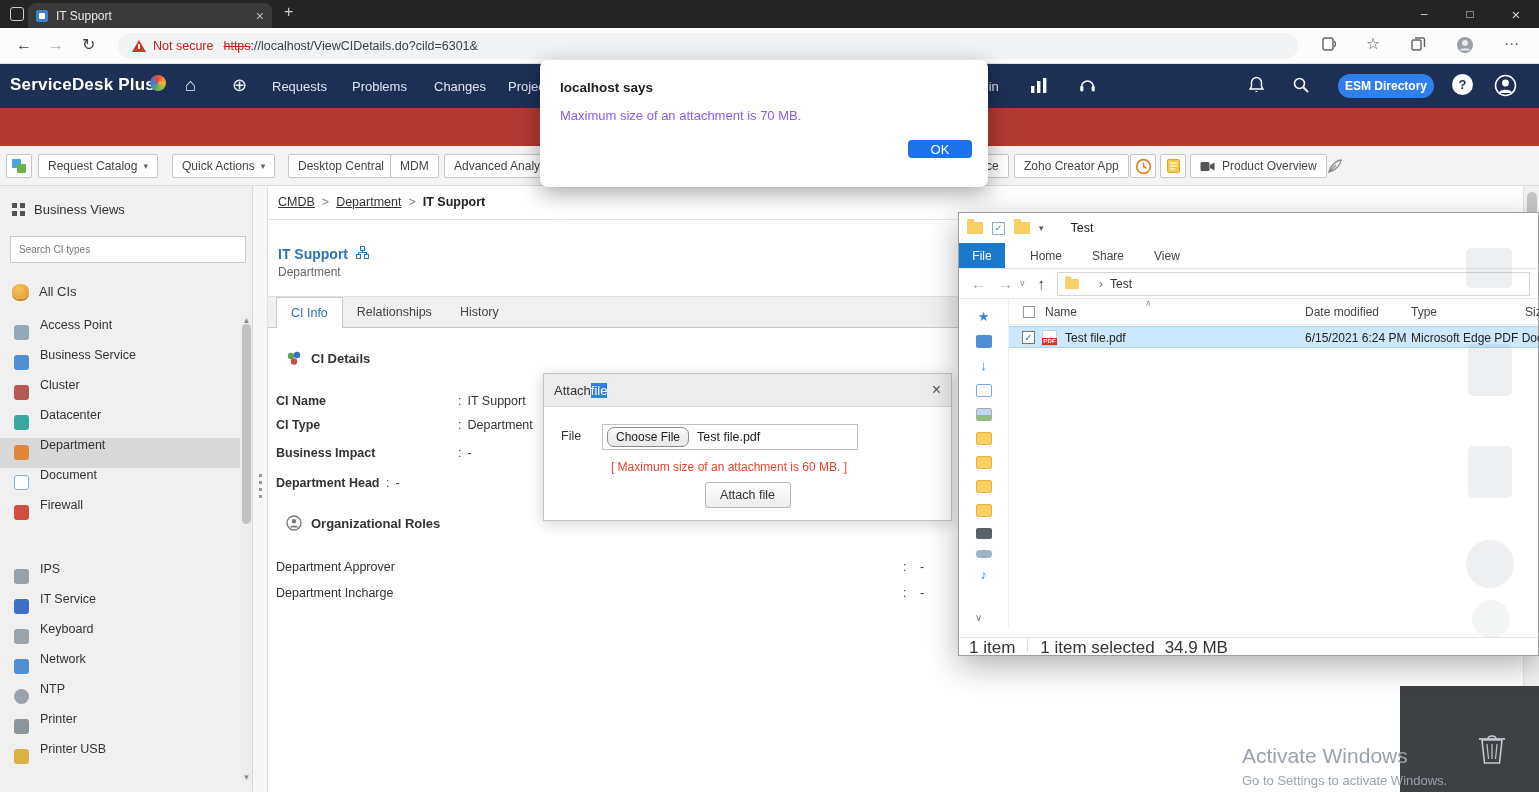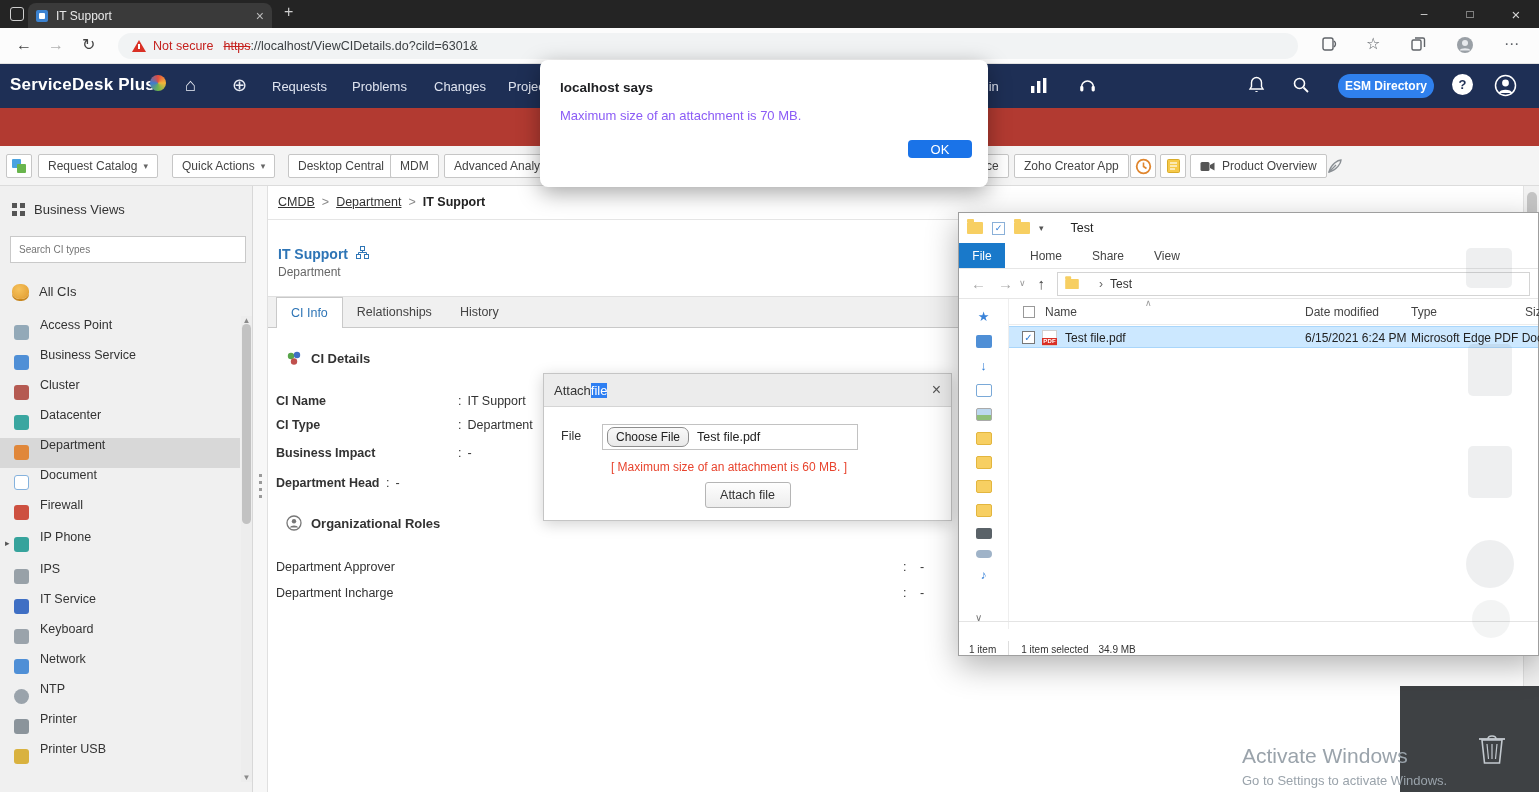--- a/index.html
+++ b/index.html
@@ -151,21 +151,21 @@
   .pane-chev{position:absolute;left:16px;bottom:6px;color:#777;font-size:10px}
   .ex-cols{position:absolute;left:50px;top:86px;right:0;height:26px;border-bottom:1px solid #ececec;font-size:12px;color:#444}
   .ex-cols .hc{position:absolute;top:6px;white-space:nowrap}
   .hdr-chk{position:absolute;left:14px;top:7px;width:12px;height:12px;border:1px solid #999;background:#fff}
   .sortcaret{position:absolute;left:136px;top:0;font-size:9px;color:#999}
   .ex-row{position:absolute;left:50px;top:113px;right:0;height:22px;background:var(--selection_blue,#cce8ff);border-top:1px solid #a9d6fb;border-bottom:1px solid #a9d6fb;font-size:12px;color:#222}
   .row-chk{position:absolute;left:13px;top:4px;width:13px;height:13px;border:1px solid #777;background:#fff;color:#2e7cd6;font-size:10px;display:flex;align-items:center;justify-content:center}
   .pdfico{position:absolute;left:33px;top:3px;width:15px;height:16px;background:#fff;border:1px solid #d0d0d0;display:flex;align-items:flex-end;justify-content:center}
   .pdfico b{background:#d93025;color:#fff;font-size:6px;line-height:7px;padding:0 1px;font-weight:bold;letter-spacing:.2px}
   .rc{position:absolute;top:4px;white-space:nowrap}
-  .ex-status{position:absolute;left:0;bottom:0;right:0;height:34px;border-top:1px solid #e4e4e4;display:flex;align-items:flex-end;font-size:10px;color:#333}
+  .ex-status{position:absolute;left:0;bottom:0;right:0;height:18px;border-top:1px solid #e4e4e4;display:flex;align-items:flex-start;font-size:17px;color:#333}
   .ex-status .d{width:1px;height:14px;background:#ddd;margin:0 12px}
 
   
   .ghost{position:absolute;background:#8a9096;opacity:.14;border-radius:5px;z-index:120}
   .darkcorner{position:absolute;left:1400px;top:686px;right:0;bottom:0;background:#3e4144;z-index:90}
   .watermark{position:absolute;left:1242px;top:744px;z-index:130;color:#9aa3ab}
   .wm1{font-size:21px}
   .wm2{font-size:13px;margin-top:5px}
 </style>
 </head>
@@ -360,25 +360,20 @@
       <span>Department</span>
     </div>
   <div class="ci-item" style="top:282px">
       <span class="ci-ic ic5"></span>
       <span>Document</span>
     </div>
   <div class="ci-item" style="top:312px">
       <span class="ci-ic ic6"></span>
       <span>Firewall</span>
     </div>
-  <div class="ci-item" style="top:344px">
-      <span class="arrow-exp g g-caret-r"></span>
-      <span class="ci-ic ic7"></span>
-      <span>IP Phone</span>
-    </div>
   <div class="ci-item" style="top:376px">
       <span class="ci-ic ic8"></span>
       <span>IPS</span>
     </div>
   <div class="ci-item" style="top:406px">
       <span class="ci-ic ic9"></span>
       <span>IT Service</span>
     </div>
   <div class="ci-item" style="top:436px">
       <span class="ci-ic ic10"></span>

